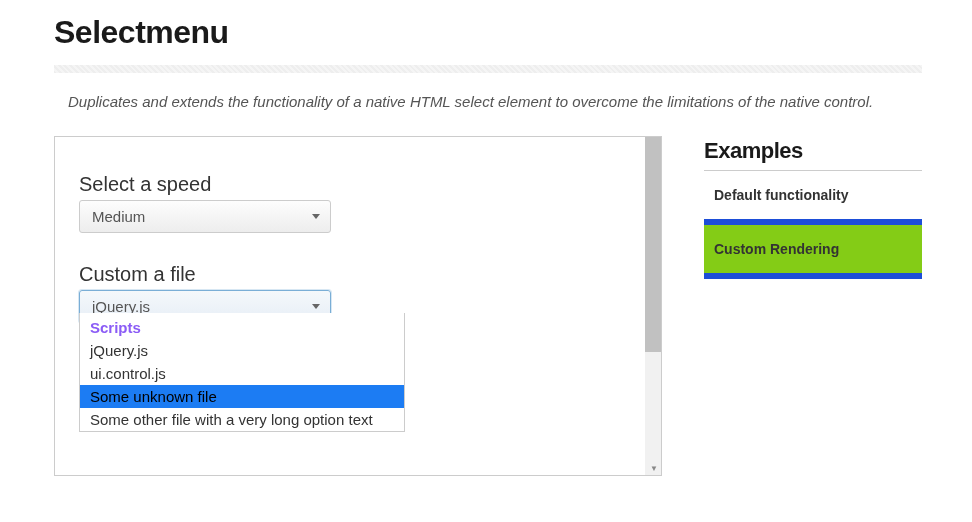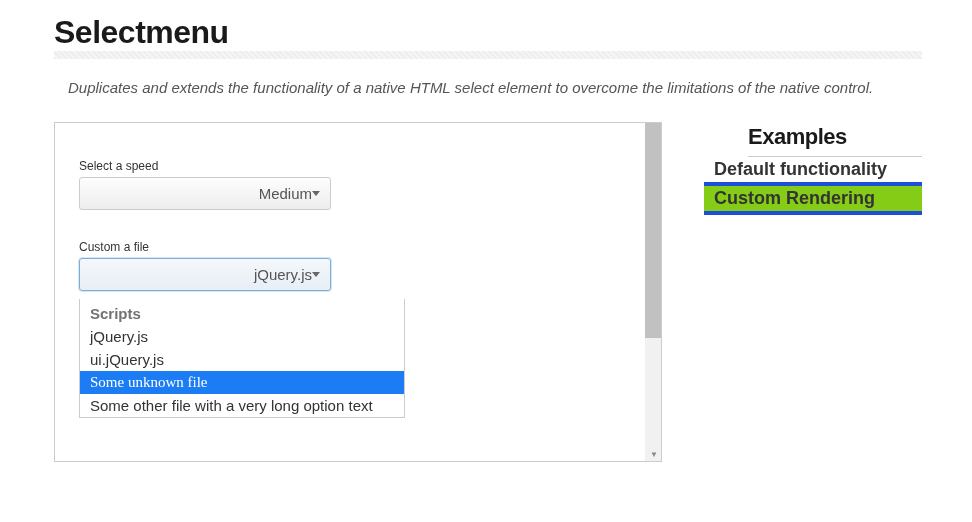--- a/index.html
+++ b/index.html
@@ -1,40 +1,40 @@
 <!DOCTYPE html>
 <html><head>
 <meta charset="utf-8">
 <style>
   * { box-sizing: border-box; margin: 0; padding: 0; }
   body { font-family: Arial, Helvetica, sans-serif; background: #fff; color: #333; width: 972px; }
   .page { padding: 14px 50px 0 54px; }
-  h1.page-title { font-size: 32px; font-weight: 700; color: #1a1a1a; letter-spacing: -0.5px; }
+  h1.page-title { font-size: 32px; font-weight: 700; color: #1a1a1a; letter-spacing: -0.5px; margin-bottom: 14px; }
   .hr { height: 8px; background: repeating-linear-gradient(45deg, #eee, #eee 2px, #f5f5f5 2px, #f5f5f5 4px); margin-bottom: 18px; }
   .intro { font-style: italic; color: #555; font-size: 15px; line-height: 1.5; margin: 16px 0 22px 14px; max-width: 820px; }
   .layout { display: flex; gap: 42px; align-items: flex-start; }
   .demo-wrap { flex: 1; border: 1px solid #ccc; position: relative; height: 340px; overflow: hidden; background: #fff; }
   .demo-inner { padding: 36px 24px 20px 24px; }
   .scroll-track { position: absolute; right: 0; top: 0; bottom: 0; width: 16px; background: #f1f1f1; }
   .scroll-thumb { position: absolute; right: 0; top: 0; width: 16px; height: 215px; background: #c1c1c1; }
   .scroll-arrow { position: absolute; right: 3px; font-size: 8px; color: #888; }
   .scroll-arrow.up { top: 2px; }
   .scroll-arrow.down { bottom: 2px; }
   .field { margin-bottom: 30px; }
-  .field-label { font-size: 12px; color: #333; margin-bottom: 4px; display: block; }
-  .select-btn { display: flex; align-items: center; justify-content: flex-end; width: 252px; height: 33px; padding: 0 10px 0 12px; font-size: 15px; color: #555; background: linear-gradient(#fdfdfd, #ededed); border: 1px solid #ccc; border-radius: 3px; cursor: pointer; }
+  .field-label { font-size: 20px; color: #333; margin-bottom: 4px; display: block; }
+  .select-btn { display: flex; align-items: center; justify-content: space-between; width: 252px; height: 33px; padding: 0 10px 0 12px; font-size: 15px; color: #555; background: linear-gradient(#fdfdfd, #ededed); border: 1px solid #ccc; border-radius: 3px; cursor: pointer; }
   .select-btn.focused { border-color: #7aaed6; background: linear-gradient(#f4f8fb, #e7eef6); box-shadow: 0 0 0 1px rgba(122,174,214,0.3); }
   .caret { width: 0; height: 0; border-left: 4px solid transparent; border-right: 4px solid transparent; border-top: 5px solid #666; }
   .menu { position: absolute; left: 24px; top: 176px; width: 326px; background: #fff; border: 1px solid #ccc; border-top: none; z-index: 5; }
-  .menu .group-label { font-weight: 700; font-size: 15px; padding: 6px 10px 3px 10px; color: #737373; }
+  .menu .group-label { font-weight: 700; font-size: 15px; padding: 6px 10px 3px 10px; color: #8b5cf6; }
   .menu .opt { font-size: 15px; padding: 3px 10px 3px 10px; color: #333; cursor: pointer; }
-  .menu .opt.sel { background: #1c7cf3; color: #ffffff; font-family: Liberation Serif, serif; }
+  .menu .opt.sel { background: #1c7cf3; color: #000000; }
   .sidebar { width: 218px; padding-top: 2px; }
-  .sidebar h2 { font-size: 22px; font-weight: 700; color: #1a1a1a; padding-bottom: 6px; border-bottom: 1px solid #ccc; margin-bottom: 0; letter-spacing: -0.5px; margin-left: 44px; }
-  .ex-item { font-size: 18px; font-weight: 700; color: #333; padding: 2px 10px; border-bottom: 4px solid #1d4ed8; cursor: pointer; }
+  .sidebar h2 { font-size: 22px; font-weight: 700; color: #1a1a1a; padding-bottom: 6px; border-bottom: 1px solid #ccc; margin-bottom: 0; letter-spacing: -0.5px; }
+  .ex-item { font-size: 14px; font-weight: 700; color: #333; padding: 16px 10px; border-bottom: 6px solid #1d4ed8; cursor: pointer; }
   .ex-item.active { background: #84cc16; }
 </style>
 </head>
 <body>
 
 <div class="page">
   <h1 class="page-title">Selectmenu</h1>
   <div class="hr"></div>
   <p class="intro">Duplicates and extends the functionality of a native HTML select element to overcome the limitations of the native control.</p>
 
@@ -56,21 +56,21 @@
             <span>jQuery.js</span>
             <span class="caret"></span>
           </div>
         </div>
 
       </div>
 
       <div class="menu" id="file-menu">
           <div class="group-label">Scripts</div>
           <div class="opt">jQuery.js</div>
-          <div class="opt">ui.jQuery.js</div>
+          <div class="opt">ui.control.js</div>
           <div class="opt sel">Some unknown file</div>
           <div class="opt">Some other file with a very long option text</div>
         </div>
 
       <div class="scroll-track">
         <span class="scroll-arrow up">▲</span>
         <div class="scroll-thumb"></div>
         <span class="scroll-arrow down">▼</span>
       </div>
     </div>

